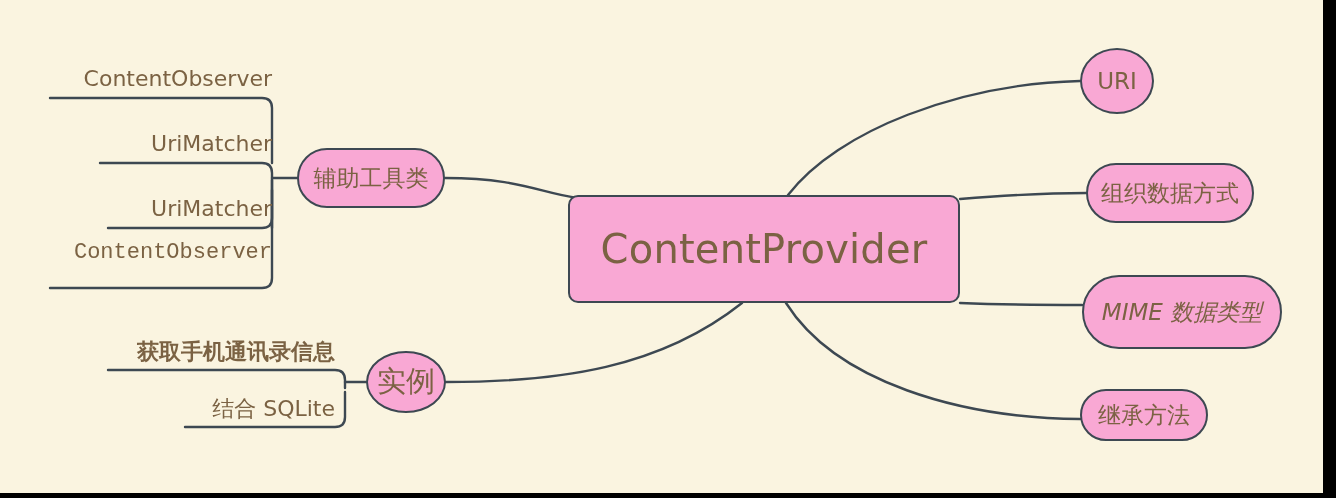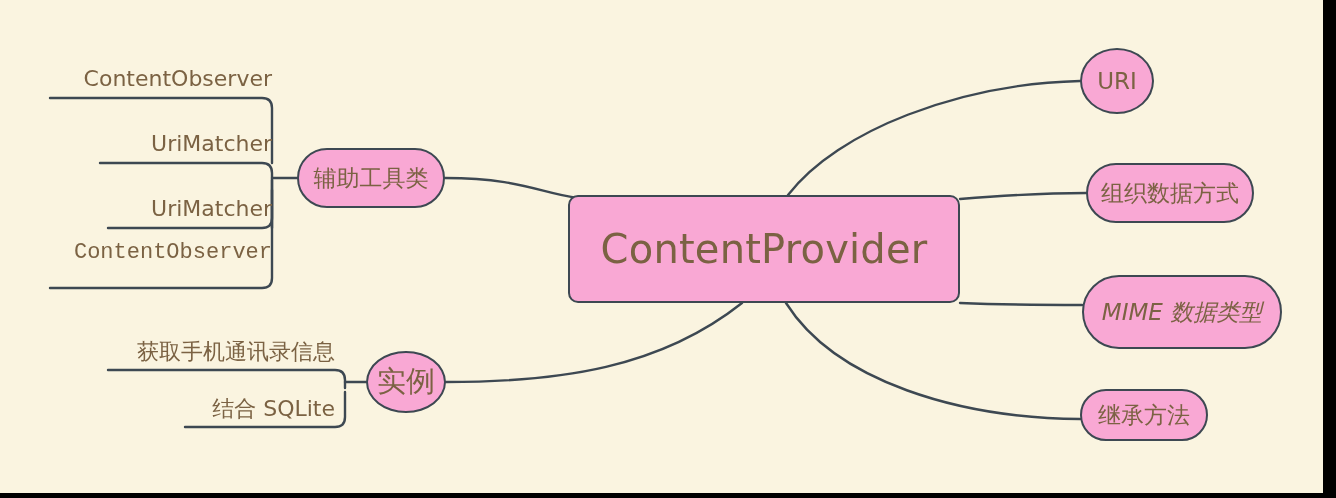--- a/index.html
+++ b/index.html
@@ -161,21 +161,21 @@
 
   <div class="node node-pill node-aux">辅助工具类</div>
 
   <div class="leaf leaf-r" style="left:50px; top:68px; width:222px;">ContentObserver</div>
   <div class="leaf leaf-r" style="left:100px; top:133px; width:172px;">UriMatcher</div>
   <div class="leaf leaf-r" style="left:108px; top:198px; width:164px;">UriMatcher</div>
   <div class="leaf leaf-r" style="left:50px; top:242px; width:222px;font-family:Liberation Mono, monospace;">ContentObserver</div>
 
   <div class="node node-instance">实例</div>
 
-  <div class="leaf leaf-r" style="left:108px; top:341px; width:227px;">获取手机通讯录信息</div>
+  <div class="leaf leaf-r" style="left:108px; top:341px; width:227px;font-weight:bold;">获取手机通讯录信息</div>
   <div class="leaf leaf-r" style="left:185px; top:398px; width:150px;">结合 SQLite</div>
 
   <div class="node node-pill node-uri">URI</div>
   <div class="node node-pill node-org">组织数据方式</div>
   <div class="node node-pill node-mime">MIME 数据类型</div>
   <div class="node node-pill node-inherit">继承方法</div>
 
   <div class="edge-band-right"></div>
   <div class="edge-band-bottom"></div>
 

